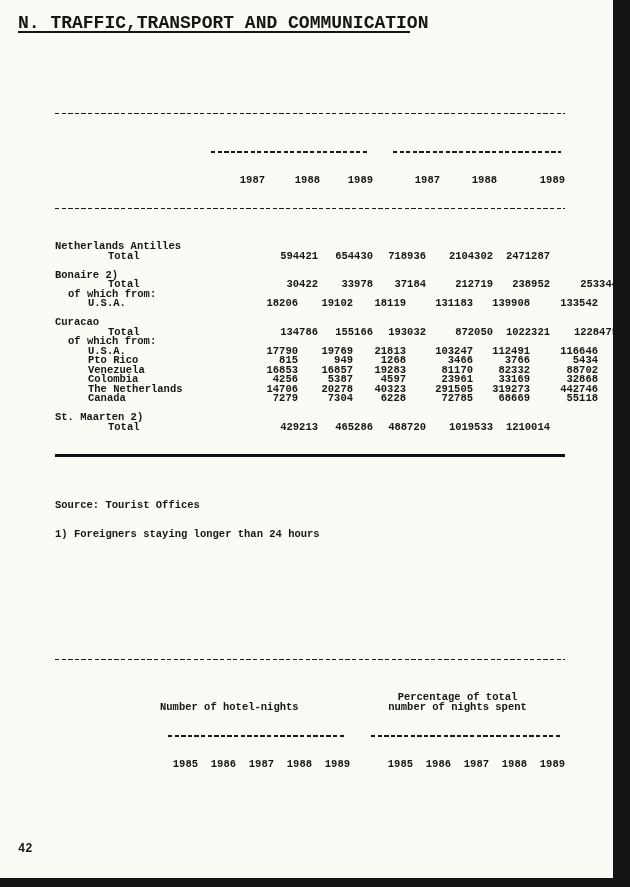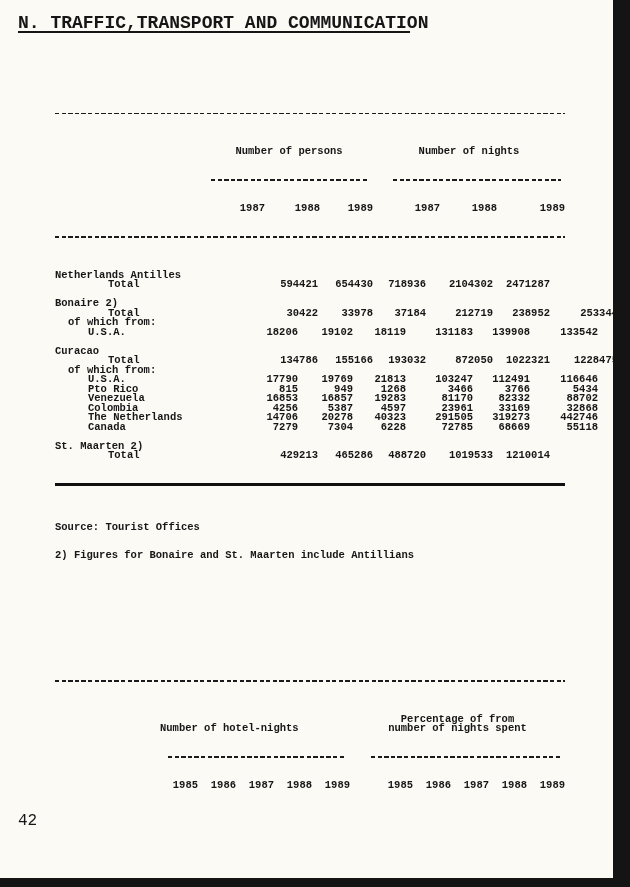--- a/index.html
+++ b/index.html
@@ -39,68 +39,63 @@
   .grid6 .tr>span:nth-child(1){width:150px}
   .grid6 .tr>span:nth-child(2){width:60px}
   .grid6 .tr>span:nth-child(3){width:55px}
   .grid6 .tr>span:nth-child(4){width:53px}
   .grid6 .tr>span:nth-child(5){width:67px}
   .grid6 .tr>span:nth-child(6){width:57px}
   .grid6 .tr>span:nth-child(7){width:68px}
   .grid7 .tr>span{width:38px}
   .grid7 .tr>span:nth-child(1){width:105px}
   .grid7 .tr>span:nth-child(7){width:63px}
-  .src{margin-top:5px}
+  .src{margin-top:12px}
   .sec7{margin-top:40px}
-  .page-number{position:absolute;left:18px;top:812px;font-size:16px;font-weight:normal}
+  .page-number{position:absolute;left:18px;top:842px;font-size:12px;font-weight:bold}
   .scan-right{position:absolute;top:0;right:0;width:17px;height:887px;background:#141414}
   .scan-bottom{position:absolute;left:0;bottom:0;width:630px;height:9px;background:#141414}
 </style>
 </head>
 <body>
 
 <div>
 
   <div class="title">N. TRAFFIC,TRANSPORT AND COMMUNICATION</div>
   <div class="title-rule"></div>
 
   <div class="content">
 
     
     <section>
       <div class="hr"></div>
 
-      <div class="tr">
-        <span class="sp6"></span>
-        <span class="g6a">Number of persons</span>
-        <span class="g6b">Number of nights</span>
-      </div>
       <div class="subrow">
         <span class="sp6"></span>
         <span class="subdash sd6a"></span>
         <span class="subdash sd6b"></span>
       </div>
       <div class="grid6"><div class="tr"><span class="lbl ind0"></span><span class="num">1987</span><span class="num">1988</span><span class="num">1989</span><span class="num">1987</span><span class="num">1988</span><span class="num">1989</span></div></div>
       <div class="hr"></div>
 
       <div class="grid6"><div class="tr"><span class="lbl ind0">Netherlands Antilles</span></div><div class="tr"><span class="lbl ind3">Total</span><span class="num">594421</span><span class="num">654430</span><span class="num">718936</span><span class="num">2104302</span><span class="num">2471287</span><span class="num">.</span></div><div class="tr"></div><div class="tr"><span class="lbl ind0">Bonaire 2)</span></div><div class="tr"><span class="lbl ind3">Total</span><span class="num">30422</span><span class="num">33978</span><span class="num">37184</span><span class="num">212719</span><span class="num">238952</span><span class="num">253344</span></div><div class="tr"><span class="lbl ind1">of which from:</span></div><div class="tr"><span class="lbl ind2">U.S.A.</span><span class="num">18206</span><span class="num">19102</span><span class="num">18119</span><span class="num">131183</span><span class="num">139908</span><span class="num">133542</span></div><div class="tr"></div><div class="tr"><span class="lbl ind0">Curacao</span></div><div class="tr"><span class="lbl ind3">Total</span><span class="num">134786</span><span class="num">155166</span><span class="num">193032</span><span class="num">872050</span><span class="num">1022321</span><span class="num">1228475</span></div><div class="tr"><span class="lbl ind1">of which from:</span></div><div class="tr"><span class="lbl ind2">U.S.A.</span><span class="num">17790</span><span class="num">19769</span><span class="num">21813</span><span class="num">103247</span><span class="num">112491</span><span class="num">116646</span></div><div class="tr"><span class="lbl ind2">Pto Rico</span><span class="num">815</span><span class="num">949</span><span class="num">1268</span><span class="num">3466</span><span class="num">3766</span><span class="num">5434</span></div><div class="tr"><span class="lbl ind2">Venezuela</span><span class="num">16853</span><span class="num">16857</span><span class="num">19283</span><span class="num">81170</span><span class="num">82332</span><span class="num">88702</span></div><div class="tr"><span class="lbl ind2">Colombia</span><span class="num">4256</span><span class="num">5387</span><span class="num">4597</span><span class="num">23961</span><span class="num">33169</span><span class="num">32868</span></div><div class="tr"><span class="lbl ind2">The Netherlands</span><span class="num">14706</span><span class="num">20278</span><span class="num">40323</span><span class="num">291505</span><span class="num">319273</span><span class="num">442746</span></div><div class="tr"><span class="lbl ind2">Canada</span><span class="num">7279</span><span class="num">7304</span><span class="num">6228</span><span class="num">72785</span><span class="num">68669</span><span class="num">55118</span></div><div class="tr"></div><div class="tr"><span class="lbl ind0">St. Maarten 2)</span></div><div class="tr"><span class="lbl ind3">Total</span><span class="num">429213</span><span class="num">465286</span><span class="num">488720</span><span class="num">1019533</span><span class="num">1210014</span><span class="num">.</span></div></div>
       <div class="hr heavy"></div>
 
       <div class="line src">Source: Tourist Offices</div>
-      <div class="line">2) Figures for Bonaire and St. Maarten include Antillians</div>
+      <div class="line">1) Foreigners staying longer than 24 hours</div>
     </section>
 
     
     <section class="sec7">
       <div class="hr"></div>
 
       <div class="ghrow7">
         <span class="sp7"></span>
         <span class="g7a">Number of hotel-nights</span>
-        <span class="g7b"><span>Percentage of from</span><span>number of nights spent</span></span>
+        <span class="g7b"><span>Percentage of total</span><span>number of nights spent</span></span>
       </div>
       <div class="subrow">
         <span class="sp7"></span>
         <span class="subdash sd7a"></span>
         <span class="subdash sd7b"></span>
       </div>
       <div class="grid7"><div class="tr"><span class="lbl ind0"></span><span class="num">1985</span><span class="num">1986</span><span class="num">1987</span><span class="num">1988</span><span class="num">1989</span><span class="num">1985</span><span class="num">1986</span><span class="num">1987</span><span class="num">1988</span><span class="num">1989</span></div></div>
       
 
       

